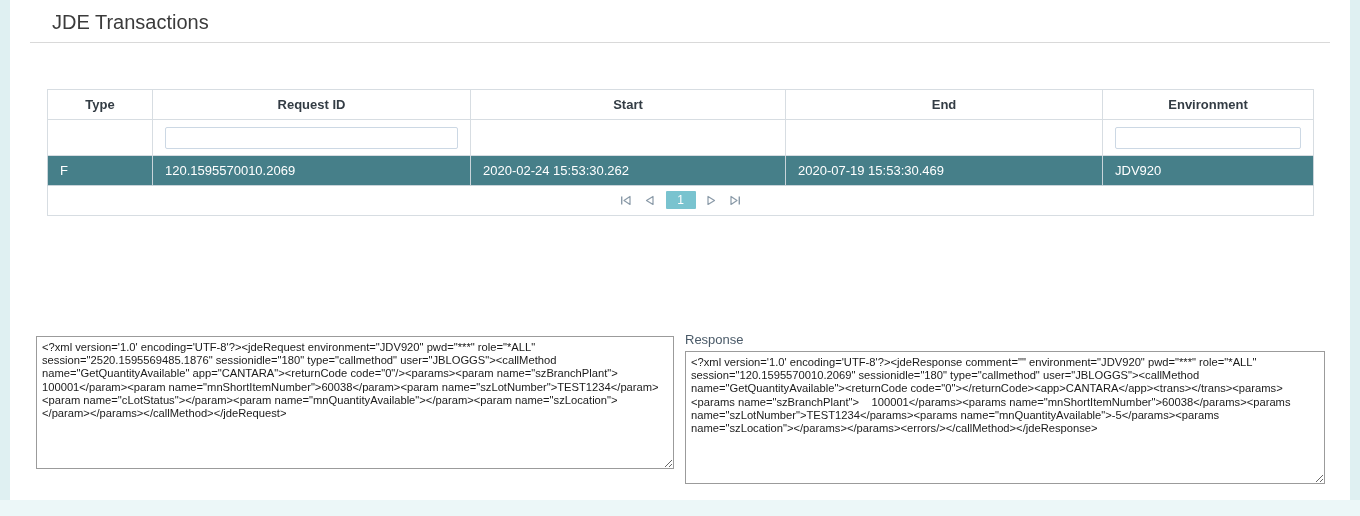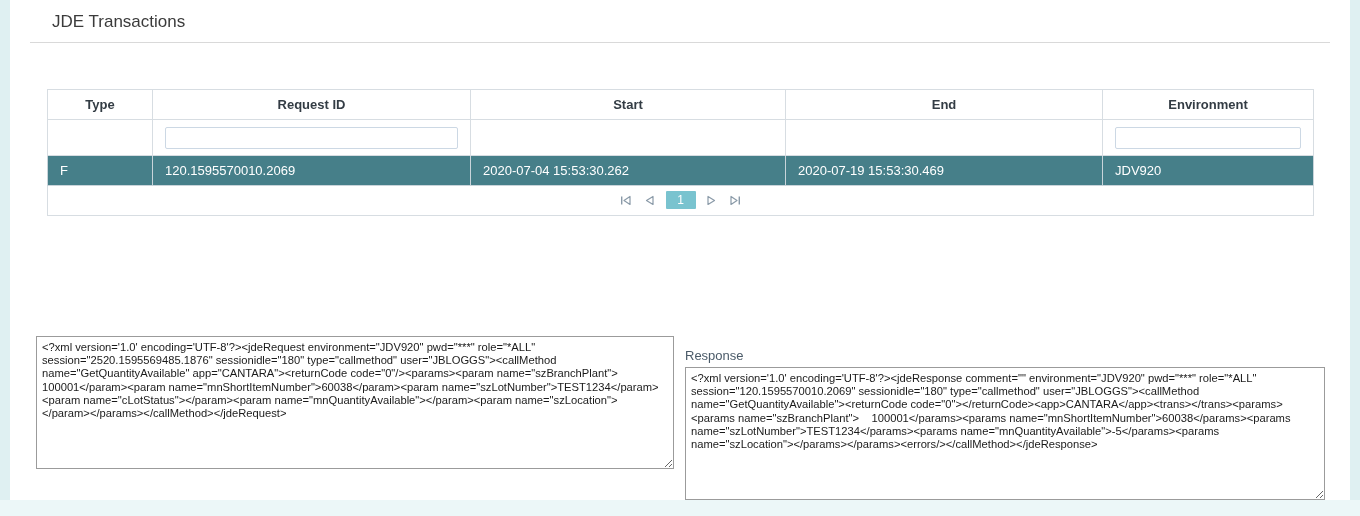--- a/index.html
+++ b/index.html
@@ -47,21 +47,21 @@
 
   
   .page-header {
     padding: 12px 0 10px 22px;
     border-bottom: 1px solid #d9d9d9;
     margin: 0 20px 0 20px;
     box-sizing: border-box;
     width: 1300px;
   }
   .page-title {
-    font-size: 17px;
+    font-size: 20px;
     font-weight: 400;
     color: #3b3b3b;
     line-height: 20px;
   }
 
   
   .grid-wrap {
     position: absolute;
     left: 37px;
     top: 89px;
@@ -164,21 +164,21 @@
   .panel-label {
     font-size: 13px;
     color: #4a5a68;
     margin-bottom: 3px;
     line-height: 16px;
   }
   .panel {
     position: absolute;
   }
   .panel-request { left: 26px;  top: 4px;  width: 638px; }
-  .panel-response { left: 675px; top: 16px; width: 640px; }
+  .panel-response { left: 675px; top: 0; width: 640px; }
 
   .xml-box {
     width: 100%;
     height: 133px;
     box-sizing: border-box;
     border: 1px solid #9b9b9b;
     background: #ffffff;
     font-family: "Liberation Sans", sans-serif;
     font-size: 11.2px;
     line-height: 13.2px;
@@ -233,21 +233,21 @@
           <td></td>
           <td></td>
           <td>
             <input class="filter-input" type="text" value="" style="">
           </td>
         </tr>
 
         <tr class="data-row">
           <td>F</td>
           <td>120.1595570010.2069</td>
-          <td>2020-07-04 15:53:30.262</td>
+          <td>2020-02-24 15:53:30.262</td>
           <td>2020-07-19 15:53:30.469</td>
           <td>JDV920</td>
         </tr>
 
         <tr class="pager-row">
           <td colspan="5">
             <div class="pager">
               <span class="pg-btn">
                 <svg width="13" height="13" viewBox="0 0 13 13" aria-hidden="true">
                   <rect x="2" y="2.5" width="1.4" height="8" fill="#8a9aa8"></rect>

